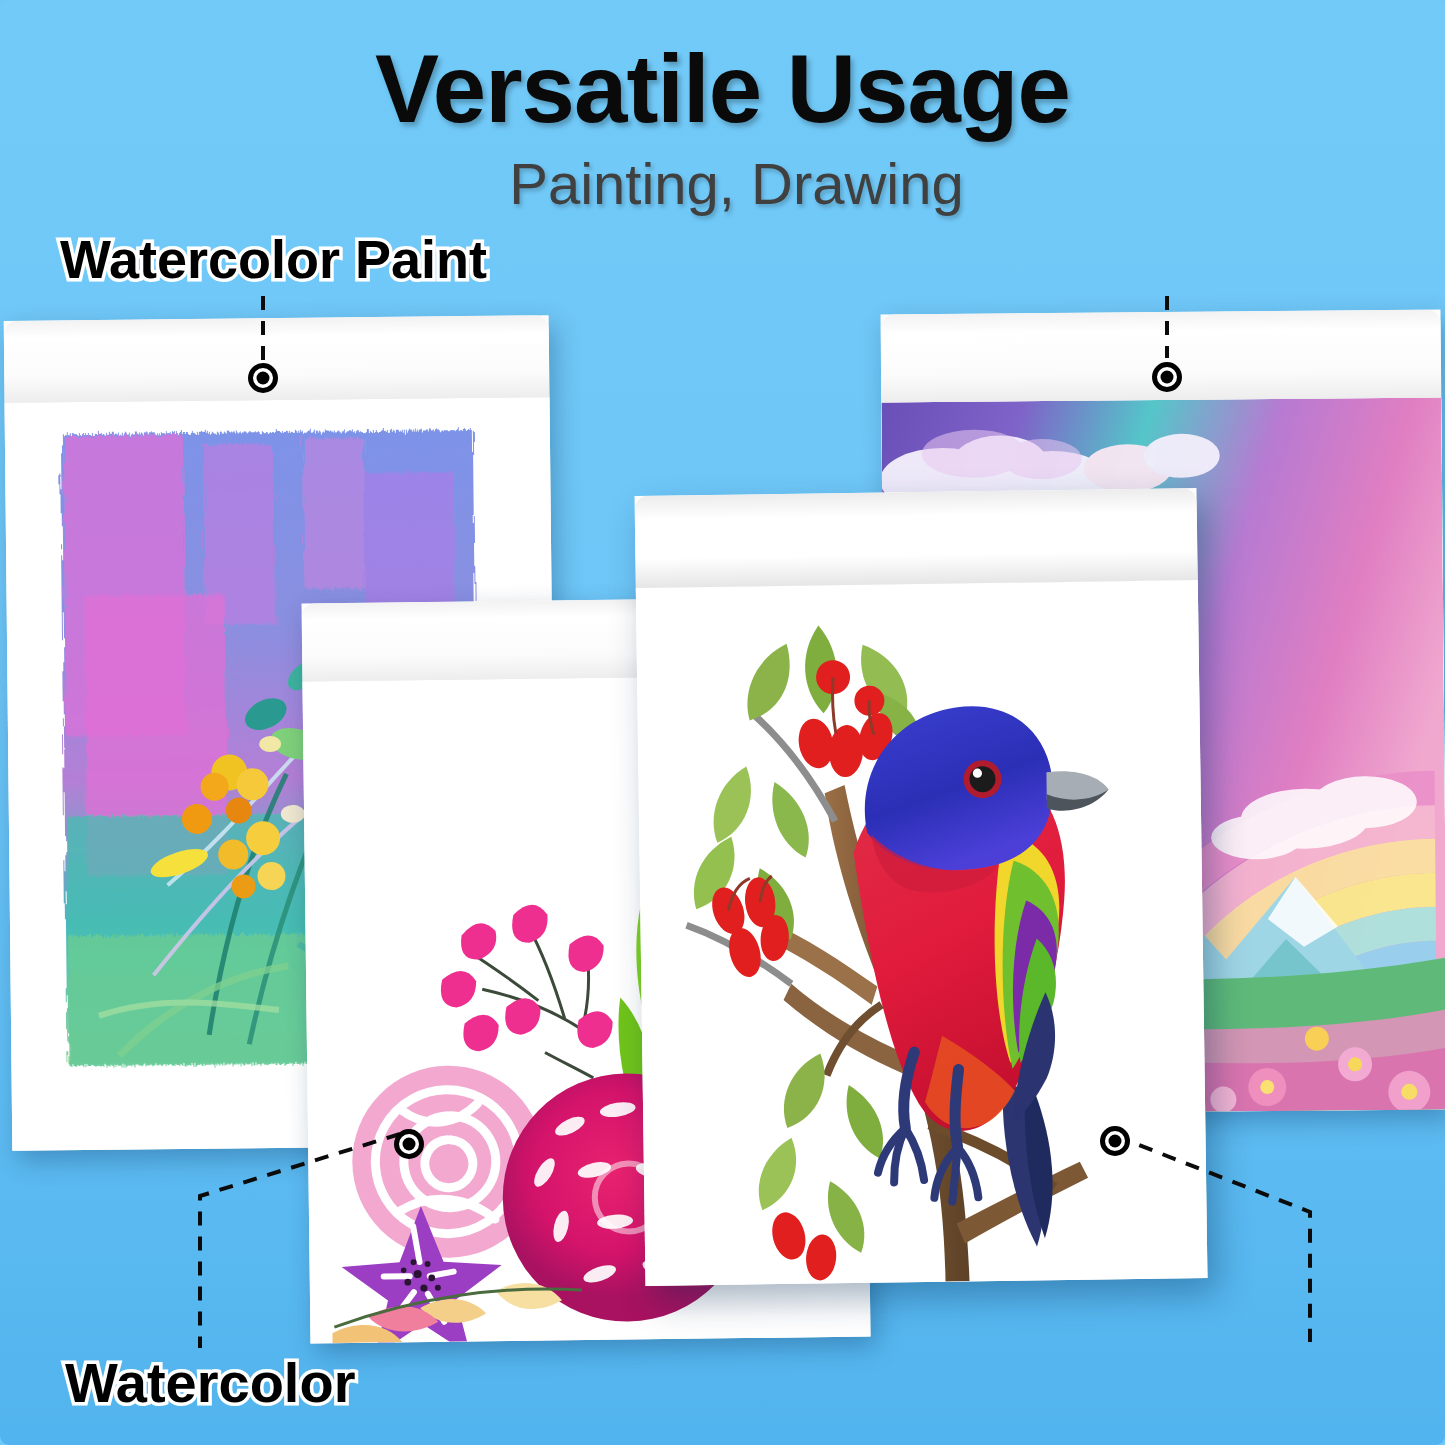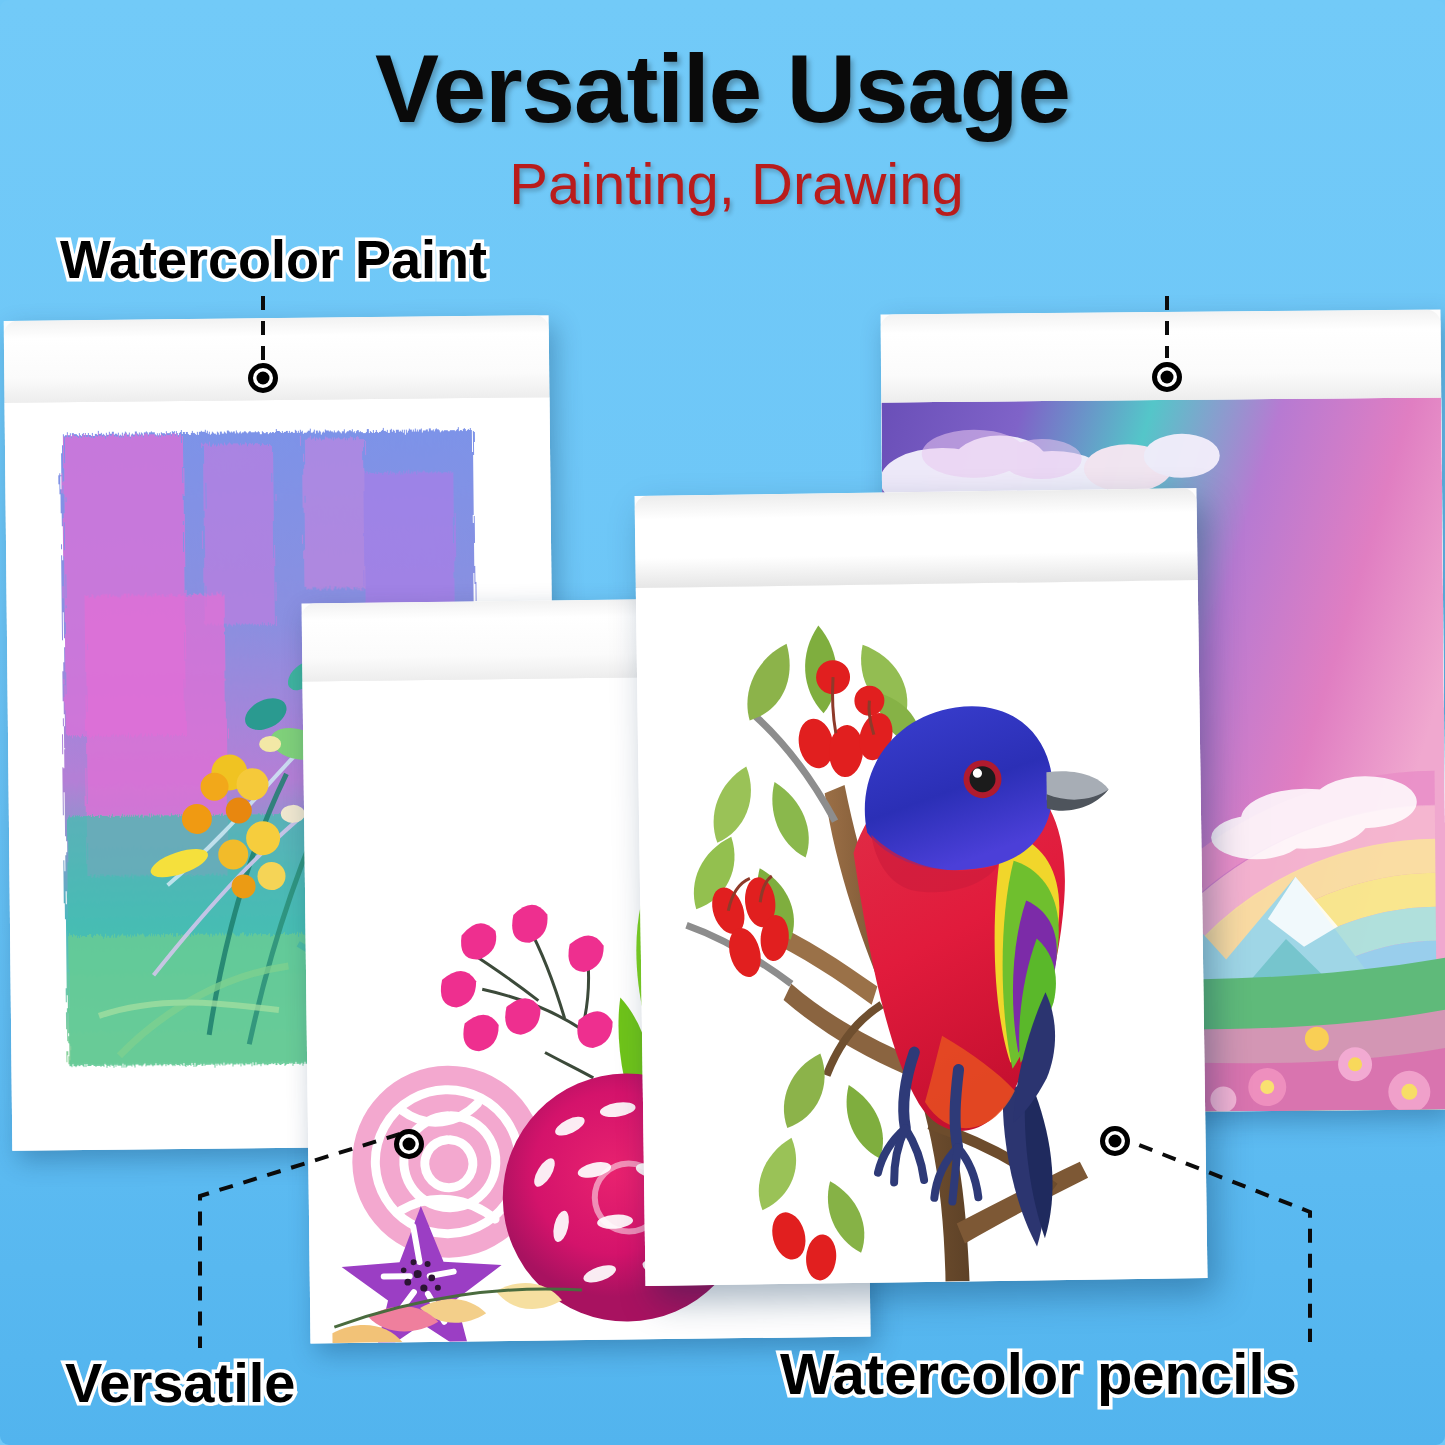--- a/index.html
+++ b/index.html
@@ -17,21 +17,21 @@
 
   
   .title{
     position:absolute;left:0;right:0;top:34px;text-align:center;
     font-size:96px;font-weight:bold;color:#0a0a0a;letter-spacing:-1px;
     text-shadow:3px 4px 5px rgba(0,0,0,.25);
     white-space:nowrap;
   }
   .subtitle{
     position:absolute;left:0;right:0;top:150px;text-align:center;
-    font-size:58px;font-weight:400;color:#b91c1c;
+    font-size:58px;font-weight:400;color:#404040;
     text-shadow:2px 3px 4px rgba(0,0,0,.22);
     white-space:nowrap;
     padding-left:28px;
   }
 
   
   .clabel{
     position:absolute;font-weight:bold;color:#000;white-space:nowrap;
     -webkit-text-stroke:7px #ffffff;paint-order:stroke fill;
     text-shadow:0 0 2px #fff;
@@ -492,15 +492,14 @@
       <path d="M1116 1136 L1310 1212 L1310 1342"></path>
     </g>
   </svg>
 
   <div class="dot dot-a"></div>
   <div class="dot dot-b"></div>
   <div class="dot dot-c"></div>
   <div class="dot dot-d"></div>
 
   <div class="clabel lbl-wcpaint">Watercolor Paint</div>
-  <div class="clabel lbl-watercolor">Versatile</div>
-  <div class="clabel lbl-wcpencils">Watercolor pencils</div>
+  <div class="clabel lbl-watercolor">Watercolor</div>
 </div>
 
 </body></html>

